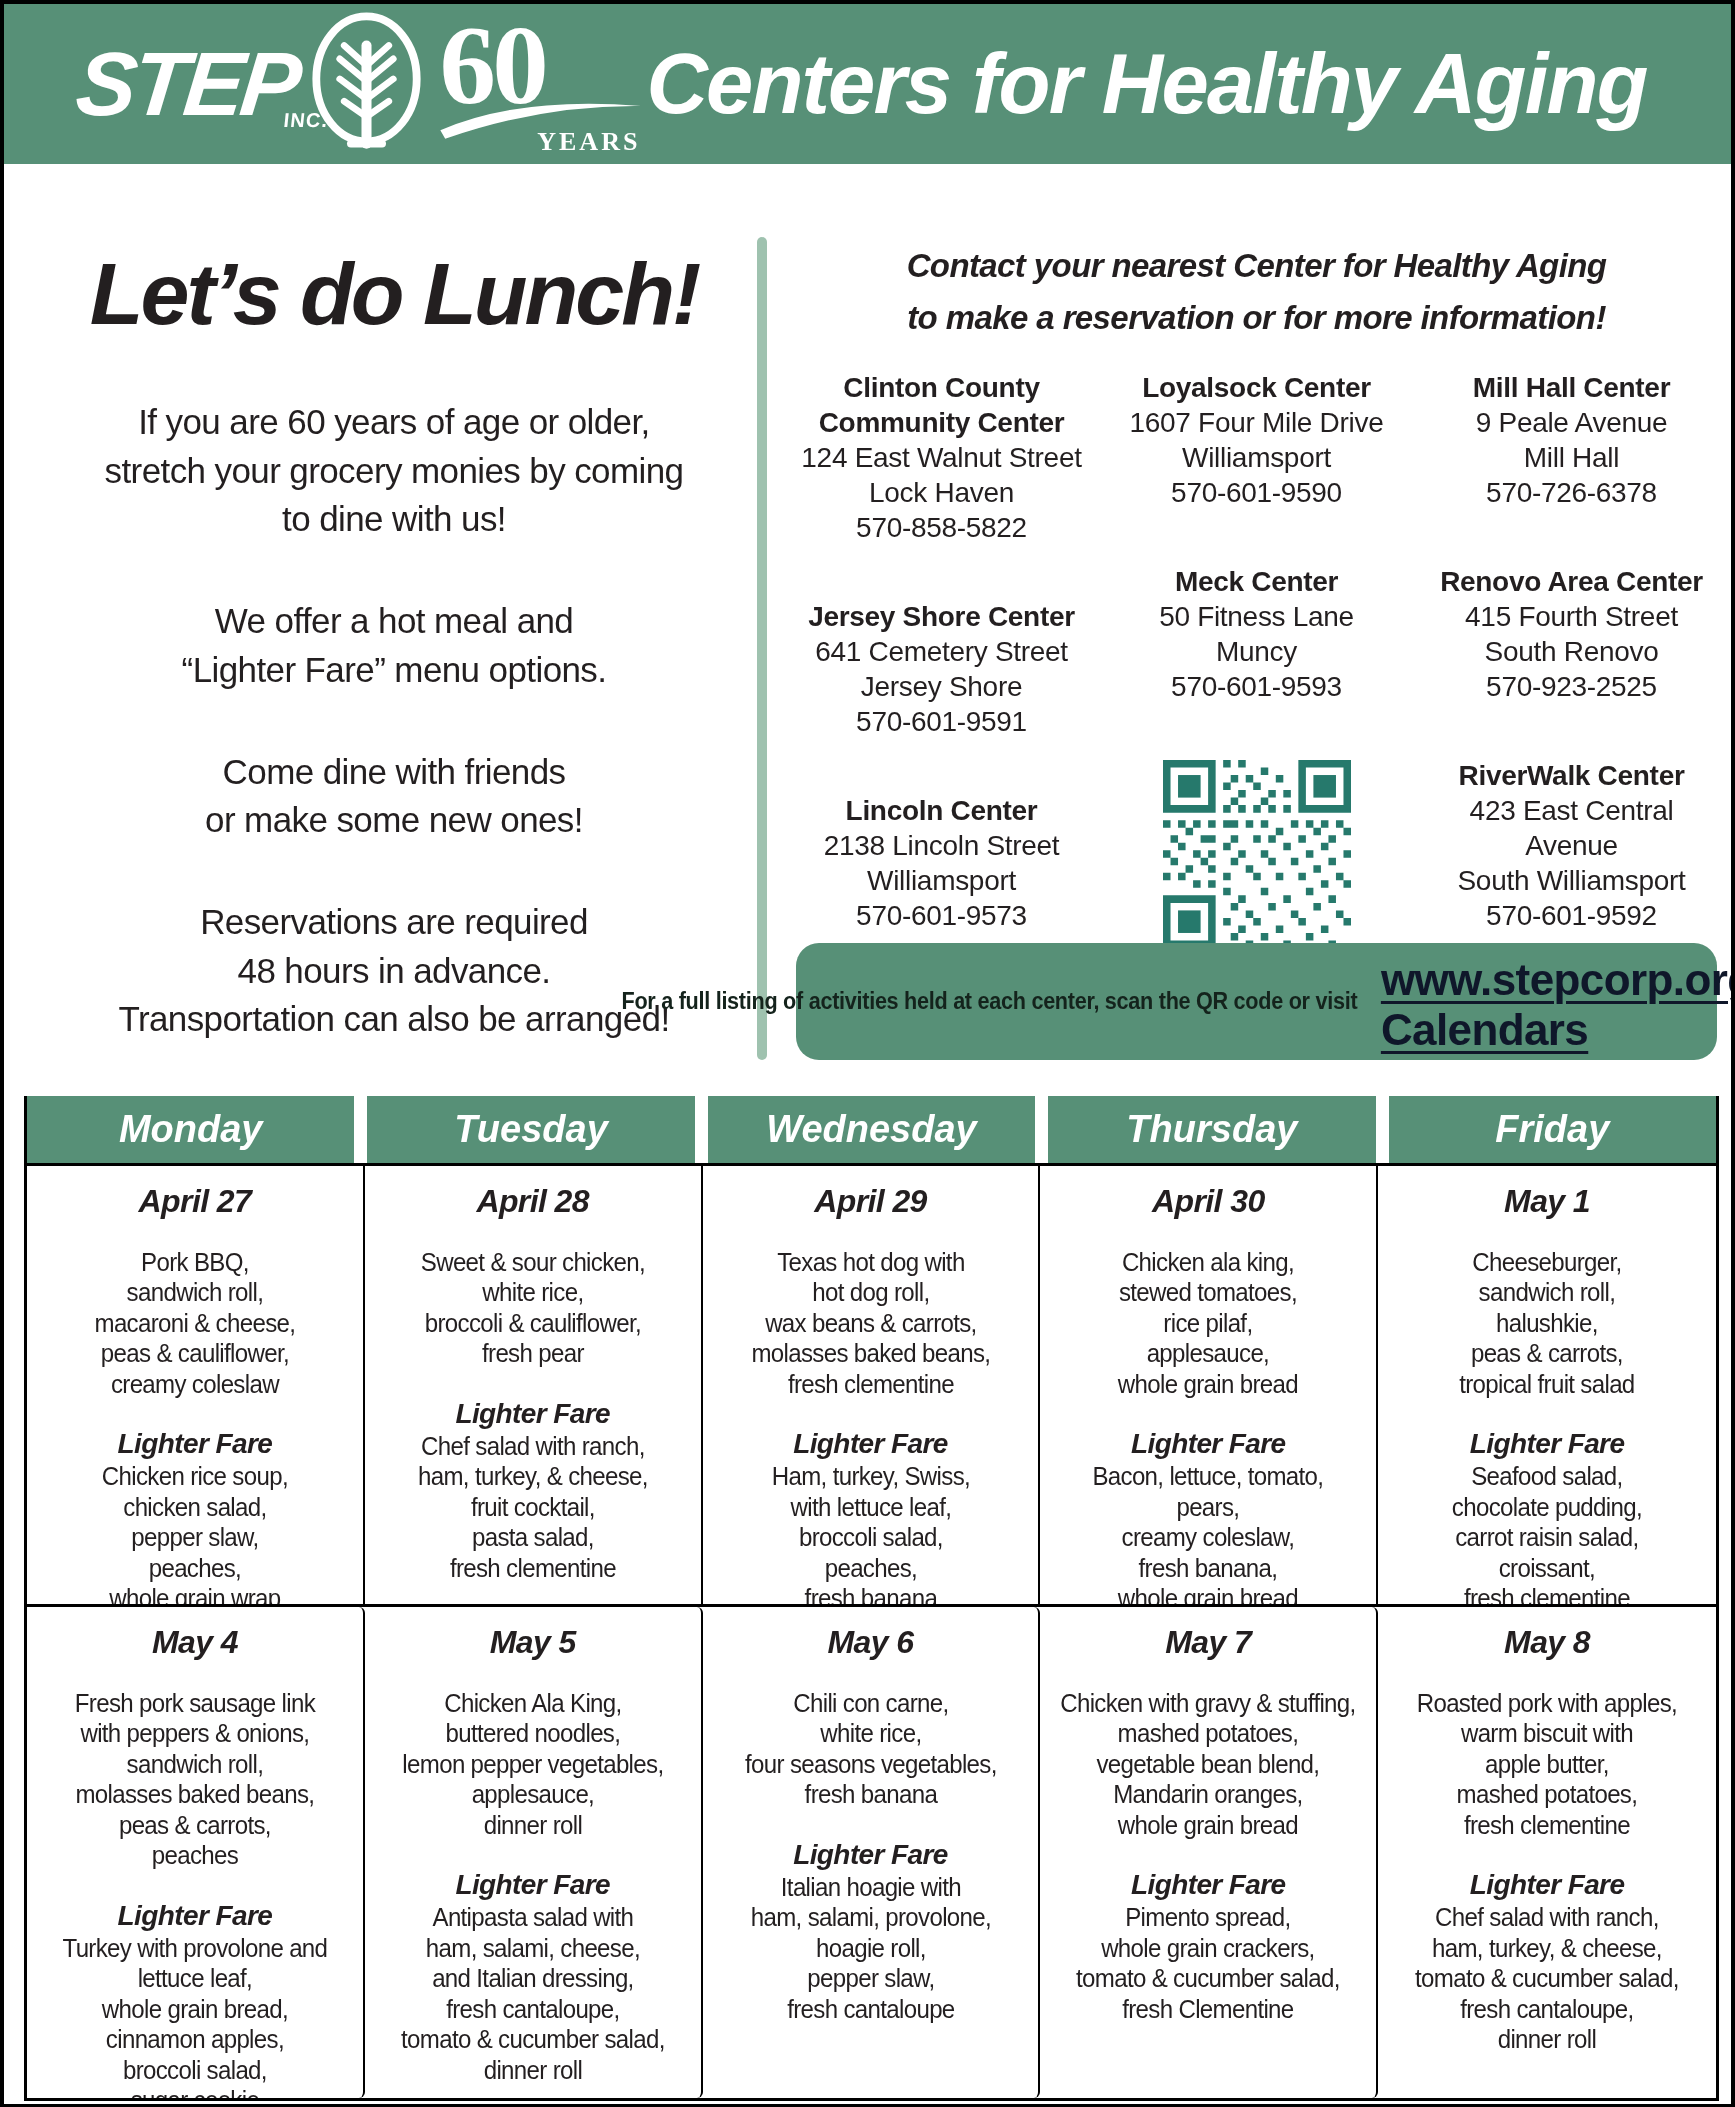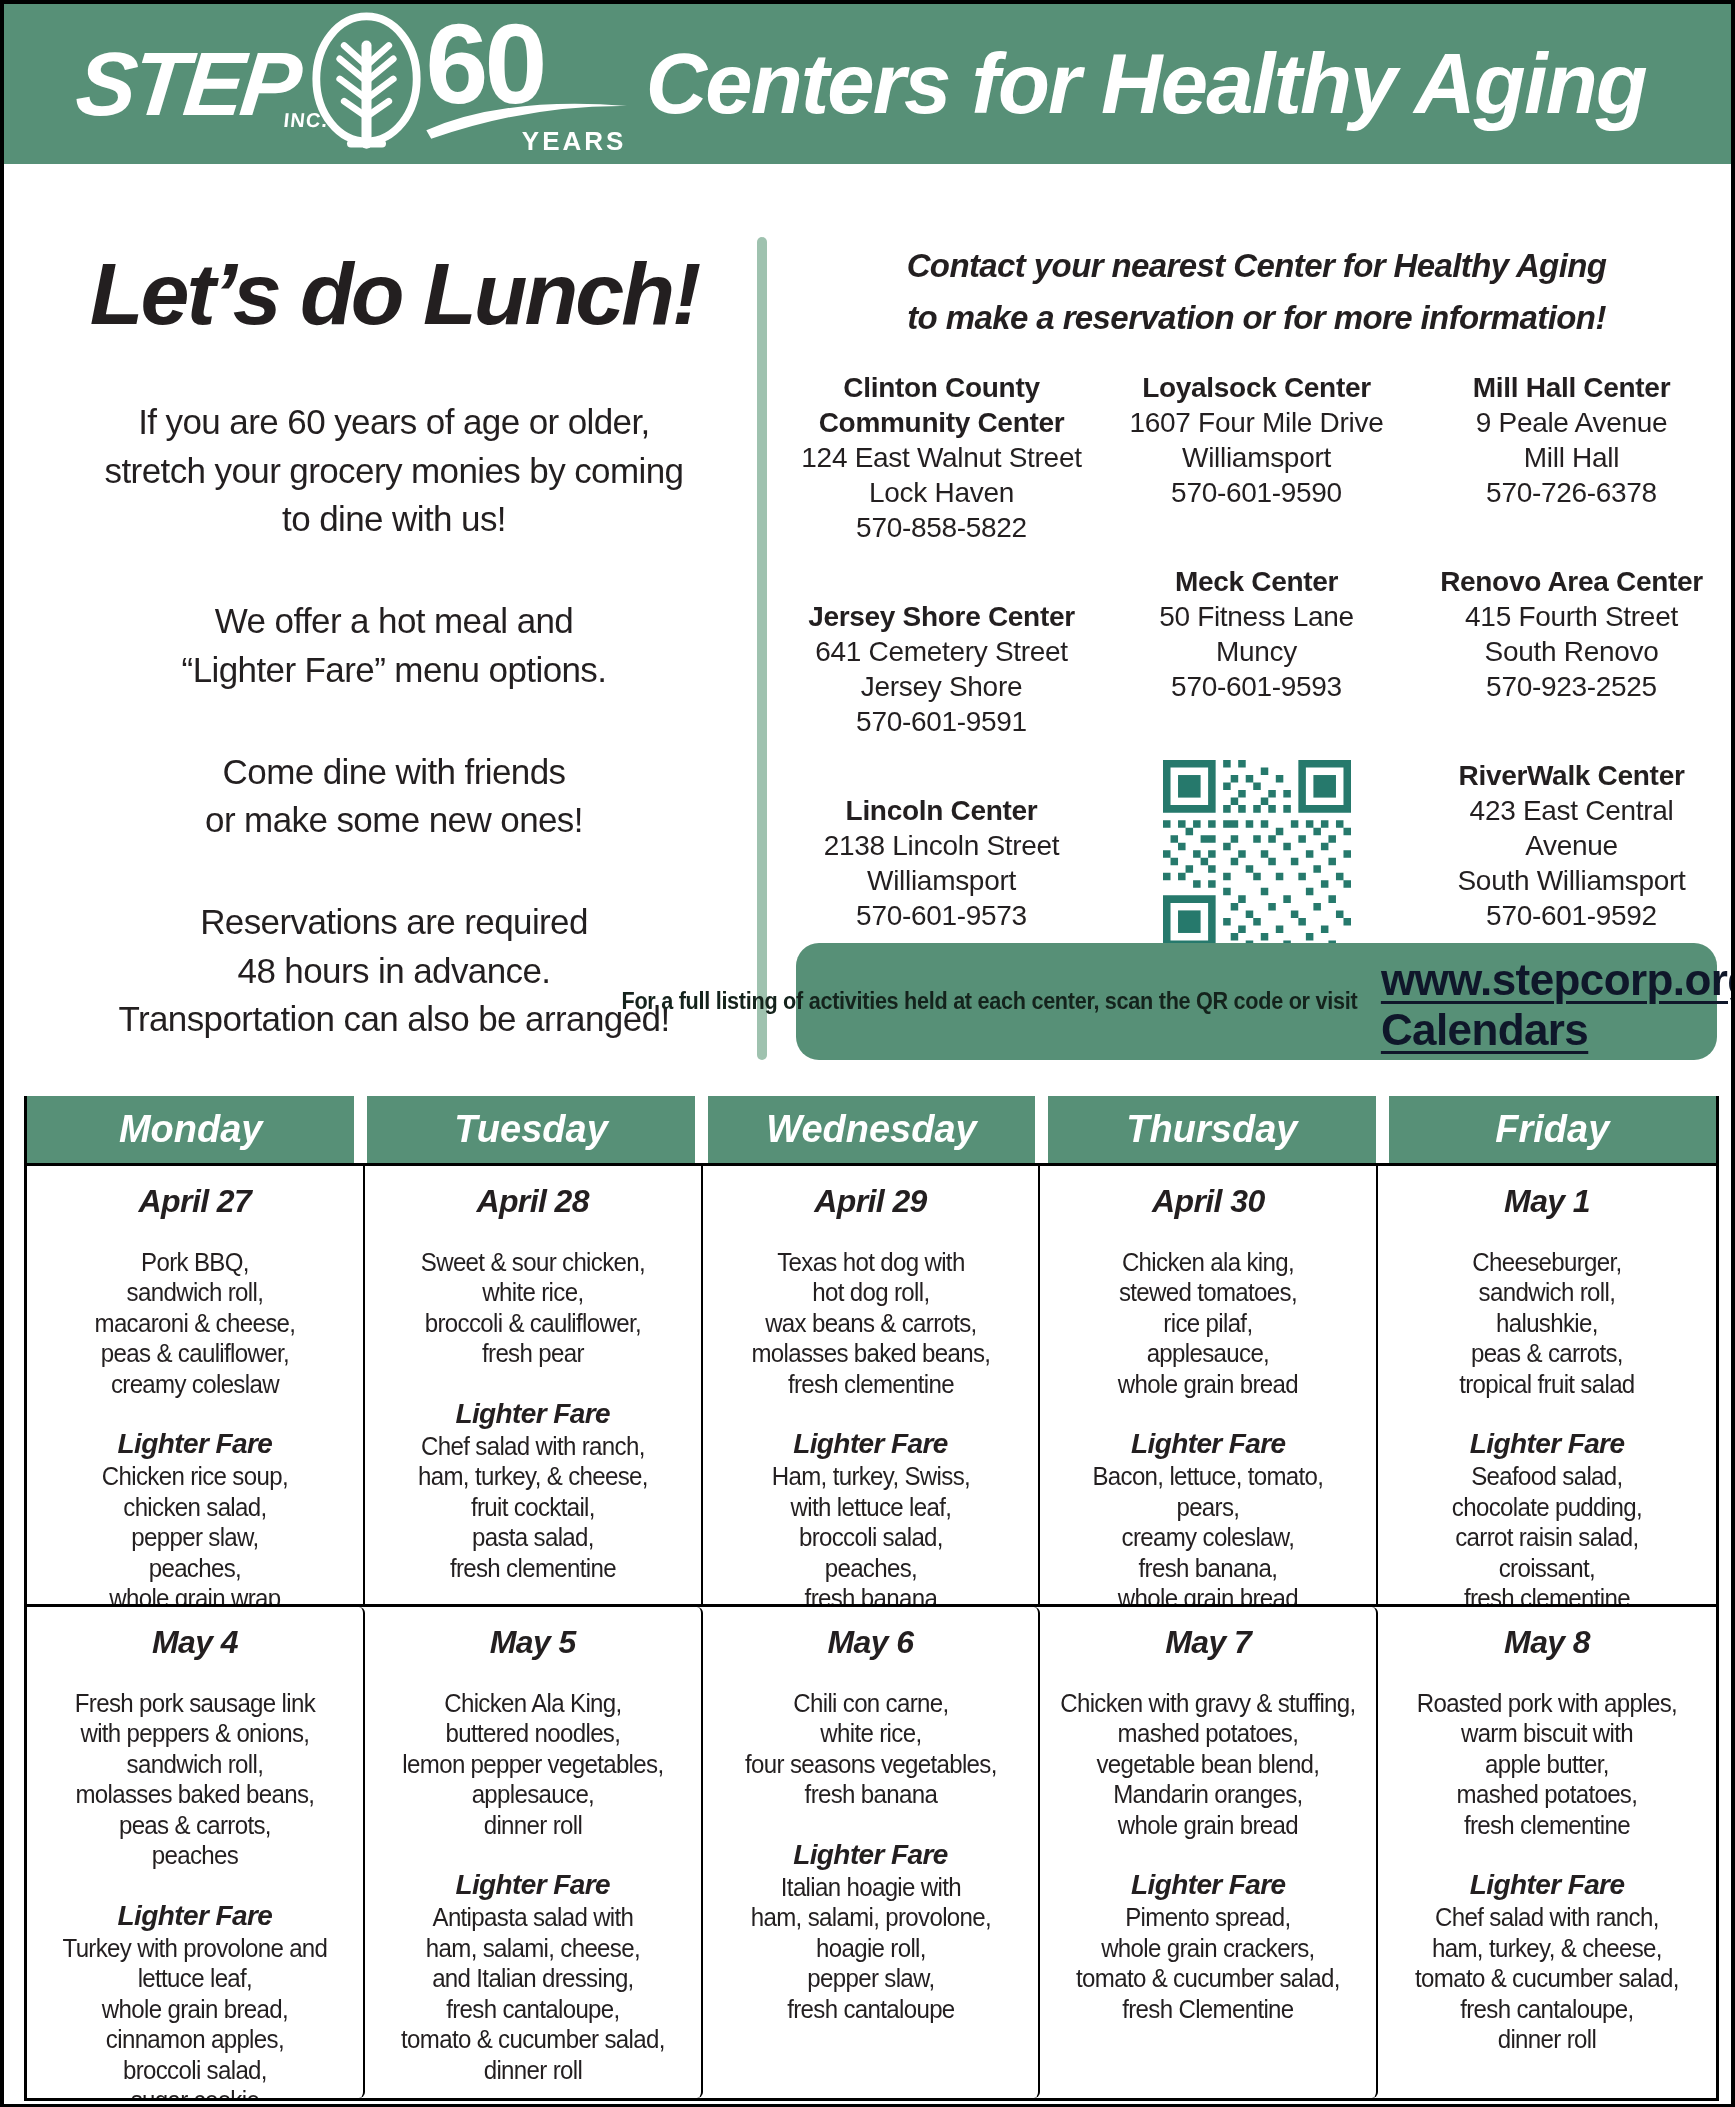--- a/index.html
+++ b/index.html
@@ -20,21 +20,21 @@
     display: flex; align-items: center;
   }
   .logo { display: flex; align-items: center; margin-left: 73px; height: 146px; }
   .step-word {
     position: relative; font-style: italic; font-weight: bold; color: #fff;
     font-size: 90px; line-height: 1; letter-spacing: -3.7px; transform: skewX(-6deg);
     padding-right: 18px;
   }
   .step-inc { position: absolute; right: -17px; bottom: -1.2px; font-size: 20px; letter-spacing: 1.2px; font-style: normal; }
   .tree-icon svg { display: block; height: 145px; width: 113px; margin-left: -4.9px; }
-  .sixty { position: relative; width: 207px; height: 145px; margin-left: 2px; }
+  .sixty { position: relative; width: 207px; height: 145px; margin-left: 16px; font-family: Liberation Serif, serif; }
   .sixty-num { position: absolute; left: 0; top: -3.7px; font-size: 113px; font-weight: bold; color: #fff; line-height: 1; letter-spacing: -3.7px; }
   .swoosh { position: absolute; left: 0; bottom: 17px; width: 207px; height: 45px; }
   .years-label { position: absolute; right: 6px; bottom: 0; color: #fff; font-weight: bold; font-size: 26px; letter-spacing: 3px; }
   .app-title {
     margin-left: auto; margin-right: 85px; color: #fff;
     font-weight: bold; font-style: italic; font-size: 85px; letter-spacing: -1.8px; white-space: nowrap;
   }
 
   
   .intro { position: absolute; left: 40px; top: 244px; width: 700px; text-align: center; }

